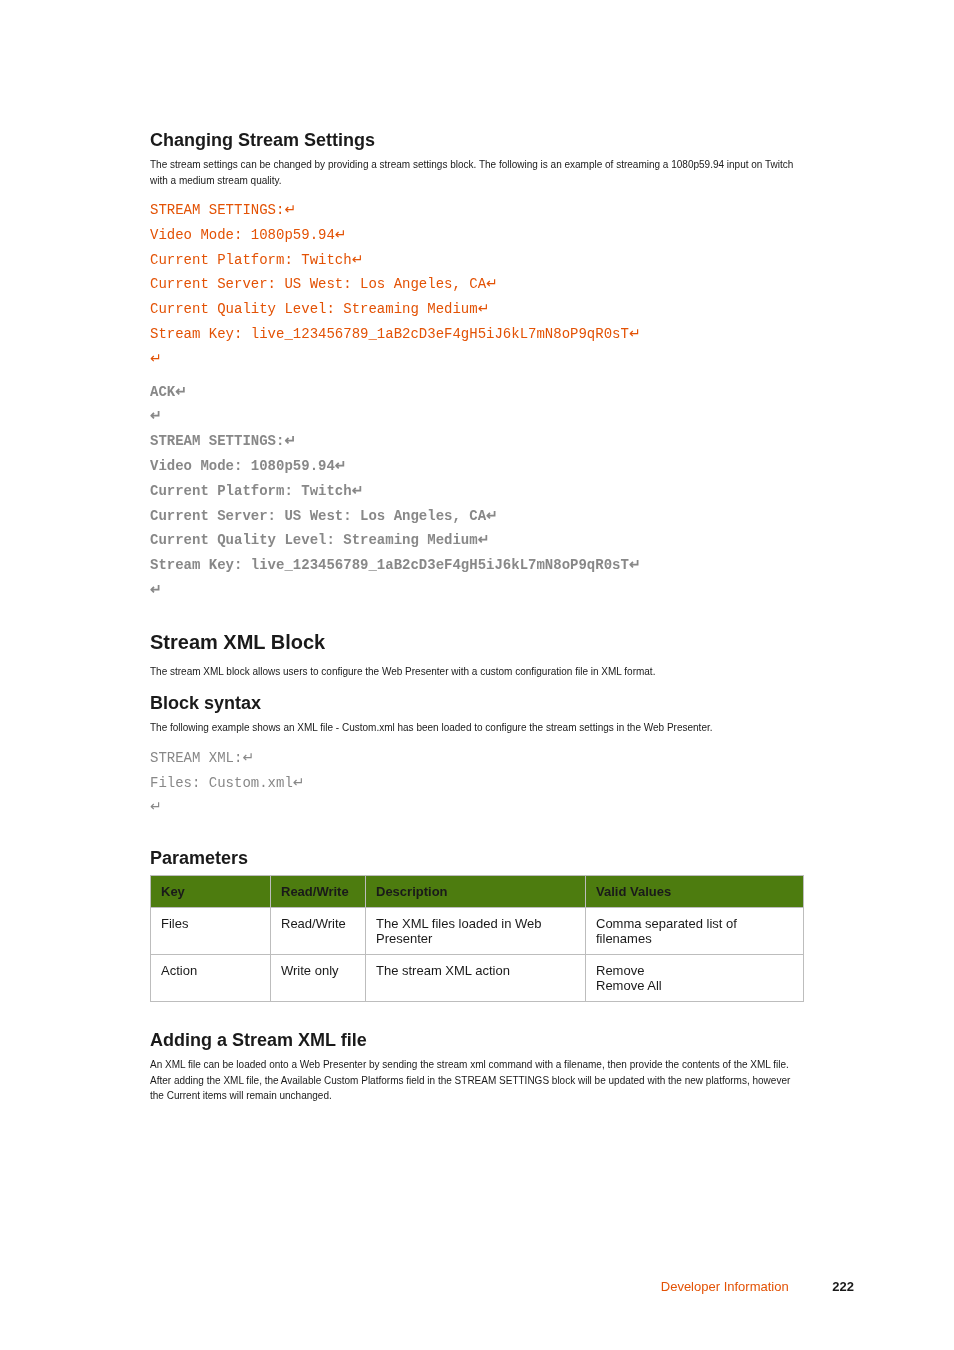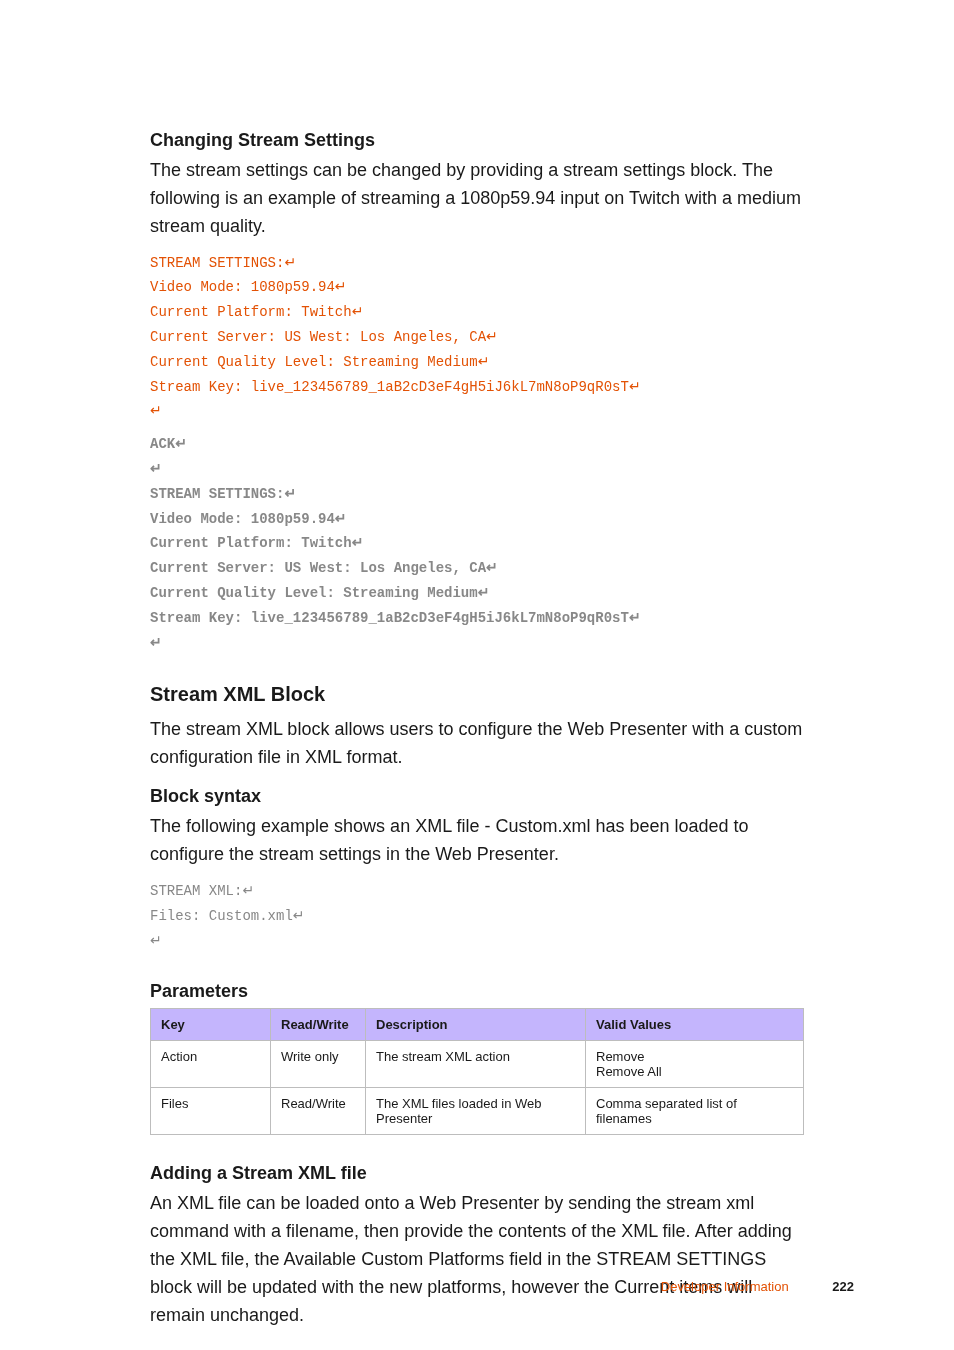--- a/index.html
+++ b/index.html
@@ -14,21 +14,21 @@
   .content {
     padding: 130px 150px 0 150px;
   }
   .bold-heading {
     font-weight: 600;
     font-size: 18px;
     color: #1a1a1a;
     margin-bottom: 6px;
   }
   .body-text {
-    font-size: 18px;
+    font-size: 10px;
     color: #1a1a1a;
     line-height: 1.55;
     margin-bottom: 10px;
   }
   .code-block {
     font-family: "Courier New", Courier, monospace;
     font-size: 14px;
     line-height: 1.7;
     margin-bottom: 28px;
     white-space: pre;
@@ -55,21 +55,21 @@
     margin-bottom: 28px;
   }
   .param-table th, .param-table td {
     border: 1px solid #bdbdbd;
     text-align: left;
     padding: 8px 10px;
     vertical-align: top;
   }
   .param-table th {
     font-weight: 600;
-    background: #c4b5fd;
+    background: #4d7c0f;
   }
   .param-table td {
     font-weight: 400;
   }
   .footer {
     position: absolute;
     bottom: 56px;
     right: 100px;
     font-size: 13px;
   }
@@ -118,33 +118,33 @@
     <thead>
       <tr>
         <th style="width:120px;">Key</th>
         <th style="width:95px;">Read/Write</th>
         <th>Description</th>
         <th style="width:218px;">Valid Values</th>
       </tr>
     </thead>
     <tbody>
       <tr>
+        <td>Files</td>
+        <td>Read/Write</td>
+        <td>The XML files loaded in Web Presenter</td>
+        <td>Comma separated list of filenames</td>
+      </tr>
+      <tr>
         <td>Action</td>
         <td>Write only</td>
         <td>The stream XML action</td>
         <td>
           <span>Remove</span><br>
           <span>Remove All</span>
         </td>
-      </tr>
-      <tr>
-        <td>Files</td>
-        <td>Read/Write</td>
-        <td>The XML files loaded in Web Presenter</td>
-        <td>Comma separated list of filenames</td>
       </tr>
     </tbody>
   </table>
 
   <div class="bold-heading">Adding a Stream XML file</div>
   <div class="body-text">An XML file can be loaded onto a Web Presenter by sending the stream xml command with a filename, then provide the contents of the XML file. After adding the XML file, the Available Custom Platforms field in the STREAM SETTINGS block will be updated with the new platforms, however the Current items will remain unchanged.</div>
 
 </div>
 
 <div class="footer">

